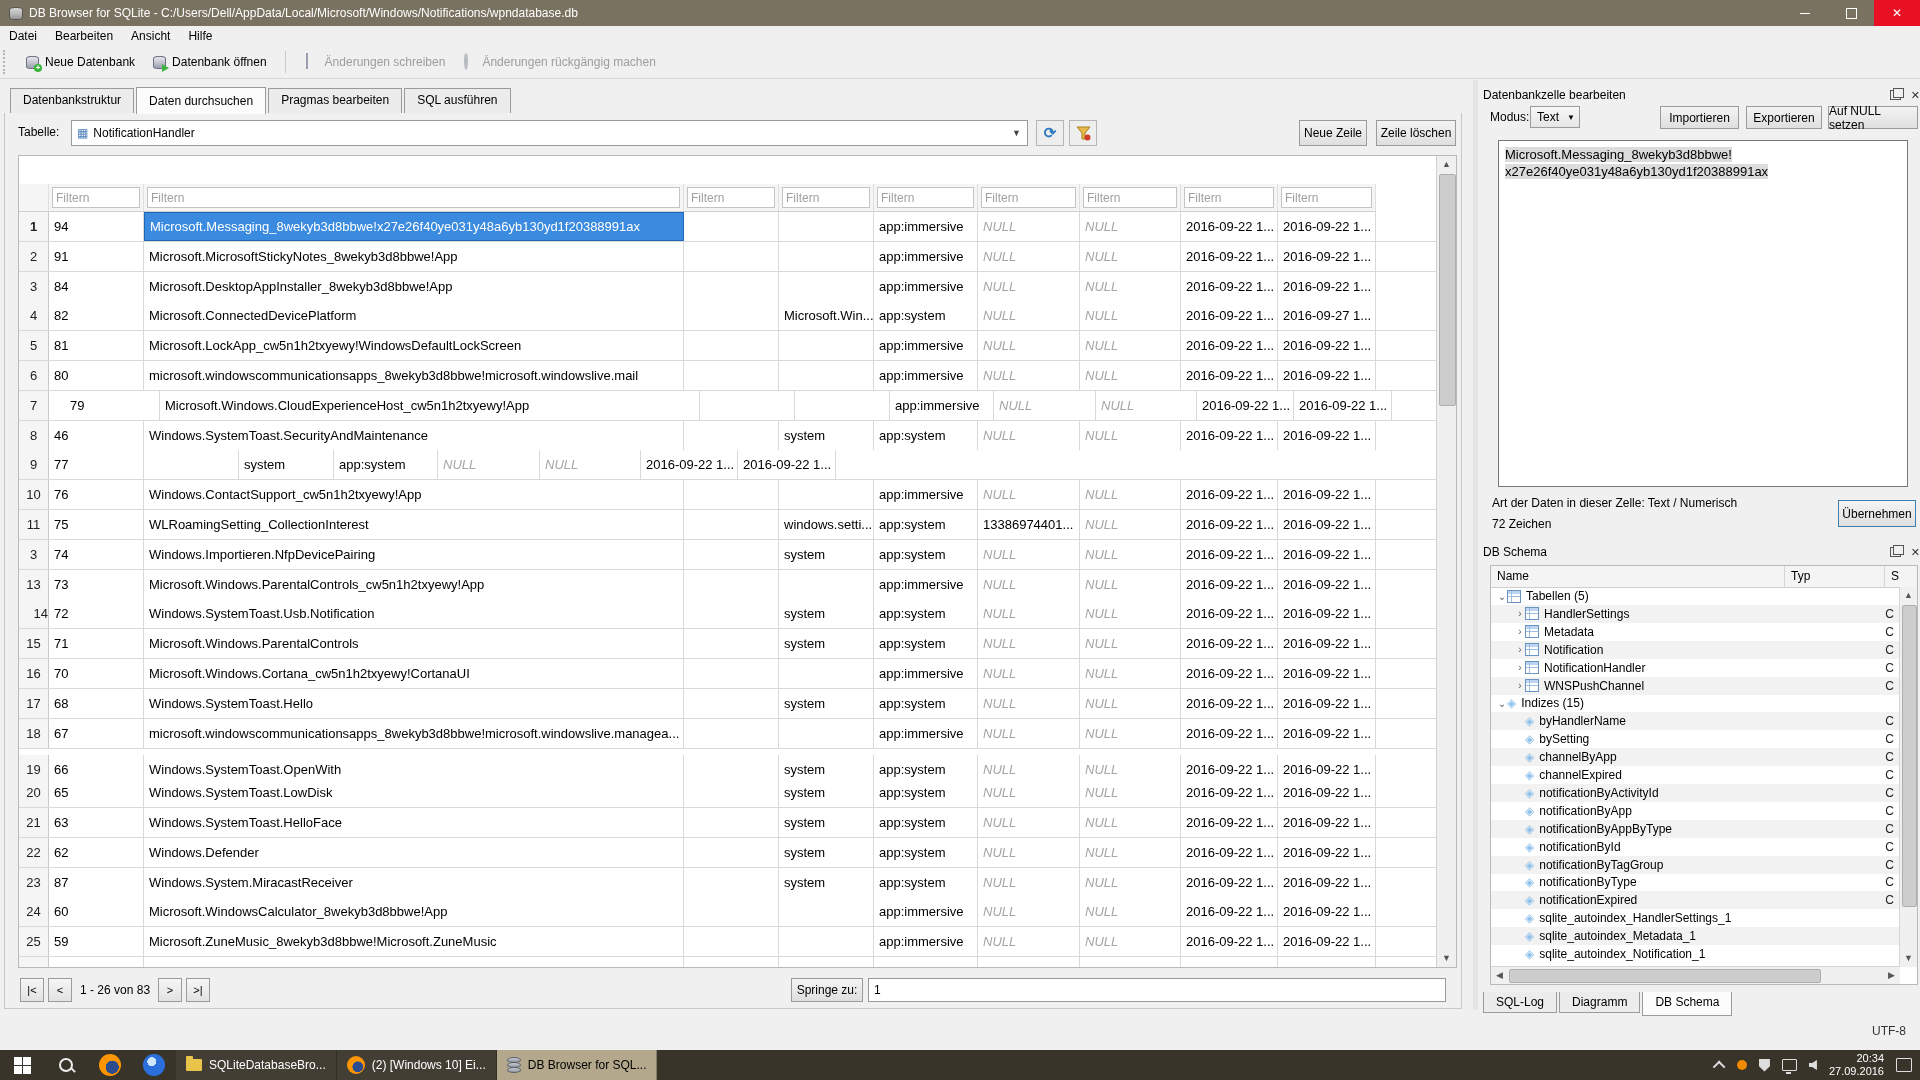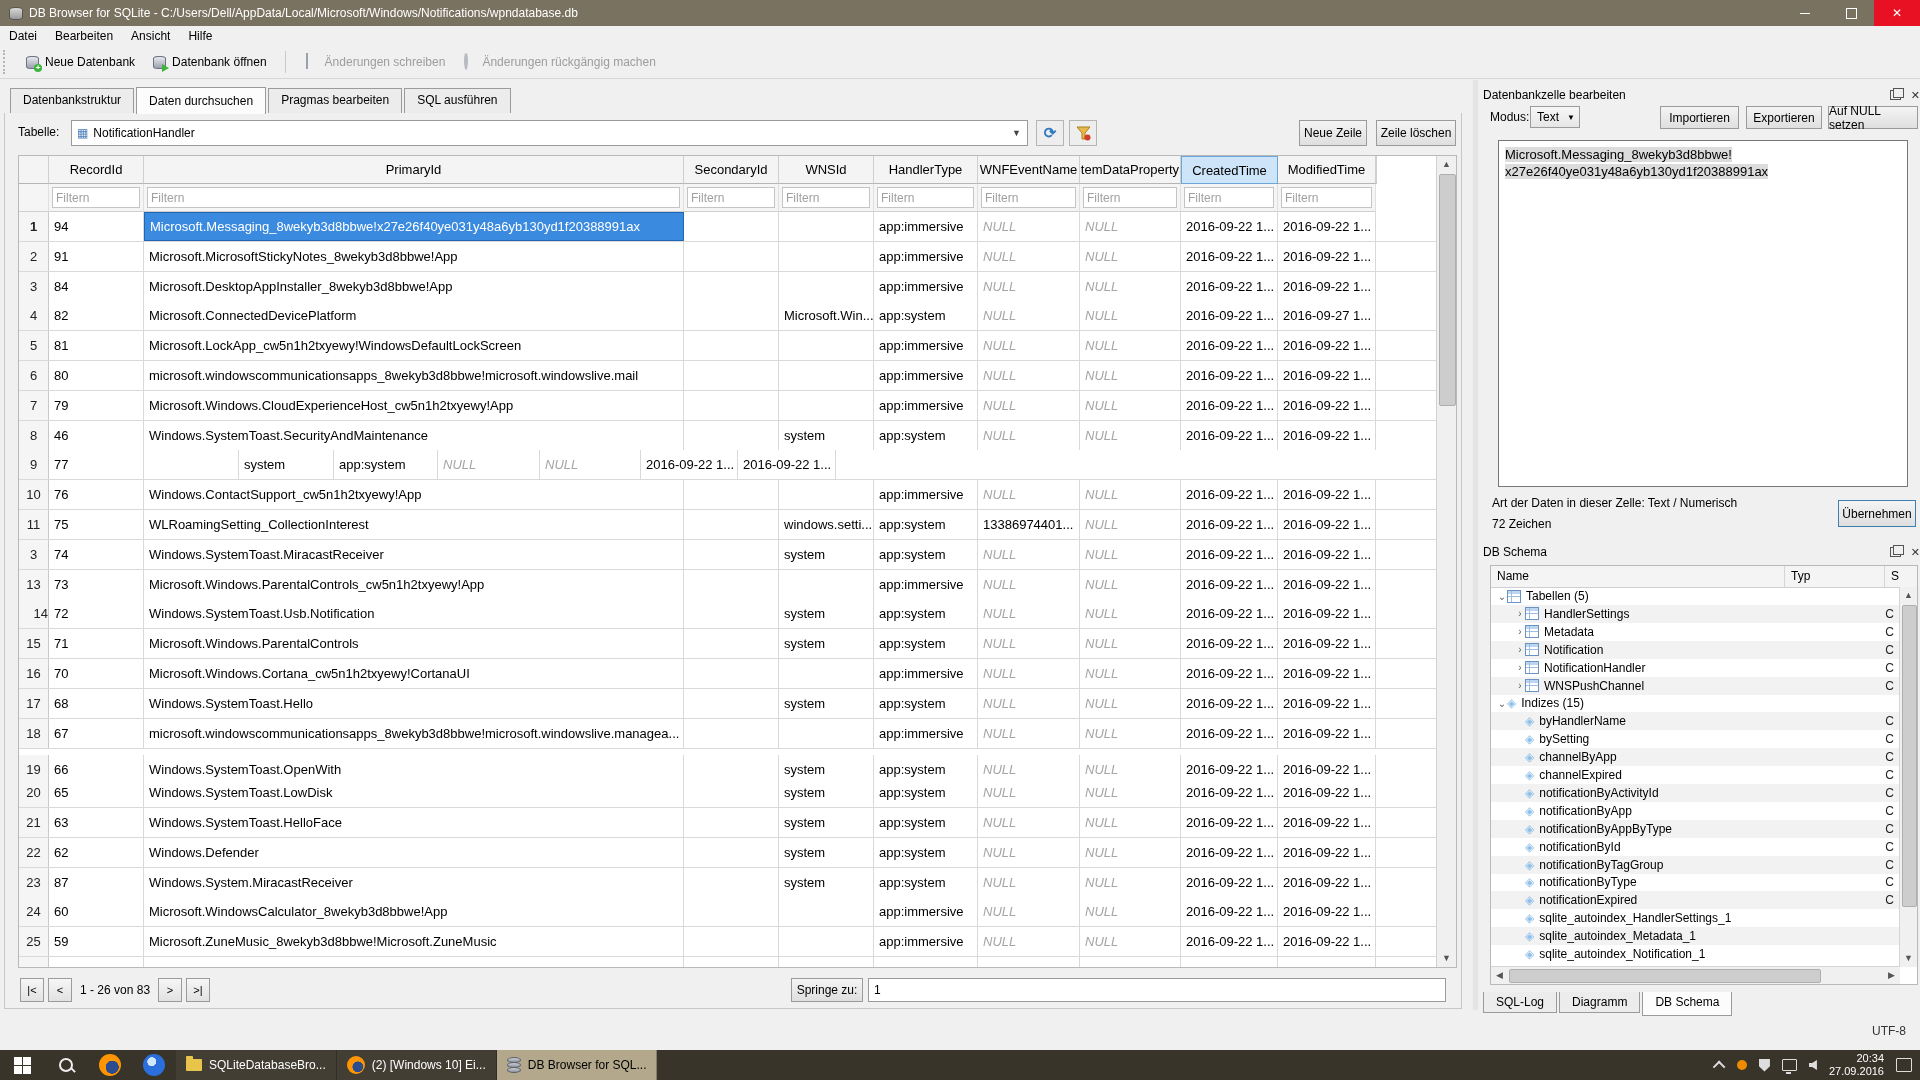--- a/index.html
+++ b/index.html
@@ -221,33 +221,20 @@
       <svg width="15" height="15" viewBox="0 0 15 15">
         <polygon points="1,1 14,1 9,7 9,13 6,13 6,7" fill="#e8b84a" stroke="#a8821e" stroke-width="1"></polygon>
         <circle cx="11.5" cy="11.5" r="3" fill="#d23c2a"></circle>
       </svg>
     </span>
     <span class="push-btn" style="left:1299px;width:66px;">Neue Zeile</span>
     <span class="push-btn" style="left:1376px;width:78px;">Zeile löschen</span>
   </div>
 
   <div class="grid">
-    <div class="g-header">
-        <div class="g-hcell" style="width: 30px;"></div>
-        <div class="g-hcell" style="width: 95px;">RecordId</div>
-        <div class="g-hcell" style="width: 540px;">PrimaryId</div>
-        <div class="g-hcell" style="width: 95px;">SecondaryId</div>
-        <div class="g-hcell" style="width: 95px;">WNSId</div>
-        <div class="g-hcell" style="width: 104px;">HandlerType</div>
-        <div class="g-hcell" style="width: 102px;">WNFEventName</div>
-        <div class="g-hcell" style="width: 101px;">temDataProperty</div>
-        <div class="g-hcell sorted" style="width: 97px;">CreatedTime</div>
-        <div class="g-hcell" style="width: 98px;">ModifiedTime</div>
-        <div class="g-hcell" style="flex: 1 1 0%;"></div>
-      </div>
     <div class="g-filter">
         <div class="g-fcell" style="width: 30px;"></div>
         <div class="g-fcell" style="width: 95px;"><input placeholder="Filtern" style=""></div>
         <div class="g-fcell" style="width: 540px;"><input placeholder="Filtern" style=""></div>
         <div class="g-fcell" style="width: 95px;"><input placeholder="Filtern" style=""></div>
         <div class="g-fcell" style="width: 95px;"><input placeholder="Filtern" style=""></div>
         <div class="g-fcell" style="width: 104px;"><input placeholder="Filtern" style=""></div>
         <div class="g-fcell" style="width: 102px;"><input placeholder="Filtern" style=""></div>
         <div class="g-fcell" style="width: 101px;"><input placeholder="Filtern" style=""></div>
         <div class="g-fcell" style="width: 97px;"><input placeholder="Filtern" style=""></div>
@@ -321,21 +308,21 @@
           <div class="g-cell" style="width: 95px;"></div>
           <div class="g-cell" style="width: 95px;"></div>
           <div class="g-cell" style="width: 104px;">app:immersive</div>
           <div class="g-cell null" style="width: 102px;">NULL</div>
           <div class="g-cell null" style="width: 101px;">NULL</div>
           <div class="g-cell" style="width: 97px;">2016-09-22 1...</div>
           <div class="g-cell" style="width: 98px;">2016-09-22 1...</div>
         </div>
         <div class="g-row" style="top: 178.8px; width: 1420px;">
           <div class="g-cell num" style="width: 30px;">7</div>
-          <div class="g-cell" style="width: 95px;">79</div>
+          <div class="g-cell" style="width: 95px; margin-left: 16px;">79</div>
           <div class="g-cell" style="width: 540px;">Microsoft.Windows.CloudExperienceHost_cw5n1h2txyewy!App</div>
           <div class="g-cell" style="width: 95px;"></div>
           <div class="g-cell" style="width: 95px;"></div>
           <div class="g-cell" style="width: 104px;">app:immersive</div>
           <div class="g-cell null" style="width: 102px;">NULL</div>
           <div class="g-cell null" style="width: 101px;">NULL</div>
           <div class="g-cell" style="width: 97px;">2016-09-22 1...</div>
           <div class="g-cell" style="width: 98px;">2016-09-22 1...</div>
         </div>
         <div class="g-row" style="top: 208.6px; width: 1420px;">
@@ -381,21 +368,21 @@
           <div class="g-cell" style="width: 95px;">windows.setti...</div>
           <div class="g-cell" style="width: 104px;">app:system</div>
           <div class="g-cell" style="width: 102px;">13386974401...</div>
           <div class="g-cell null" style="width: 101px;">NULL</div>
           <div class="g-cell" style="width: 97px;">2016-09-22 1...</div>
           <div class="g-cell" style="width: 98px;">2016-09-22 1...</div>
         </div>
         <div class="g-row" style="top: 327.8px; width: 1420px;">
           <div class="g-cell num" style="width: 30px;">3</div>
           <div class="g-cell" style="width: 95px;">74</div>
-          <div class="g-cell" style="width: 540px;">Windows.SystemToast.MiracastReceiver</div>
+          <div class="g-cell" style="width: 540px;">Windows.Importieren.NfpDevicePairing</div>
           <div class="g-cell" style="width: 95px;"></div>
           <div class="g-cell" style="width: 95px;">system</div>
           <div class="g-cell" style="width: 104px;">app:system</div>
           <div class="g-cell null" style="width: 102px;">NULL</div>
           <div class="g-cell null" style="width: 101px;">NULL</div>
           <div class="g-cell" style="width: 97px;">2016-09-22 1...</div>
           <div class="g-cell" style="width: 98px;">2016-09-22 1...</div>
         </div>
         <div class="g-row" style="top: 357.6px; width: 1420px;">
           <div class="g-cell num" style="width: 30px;">13</div>

